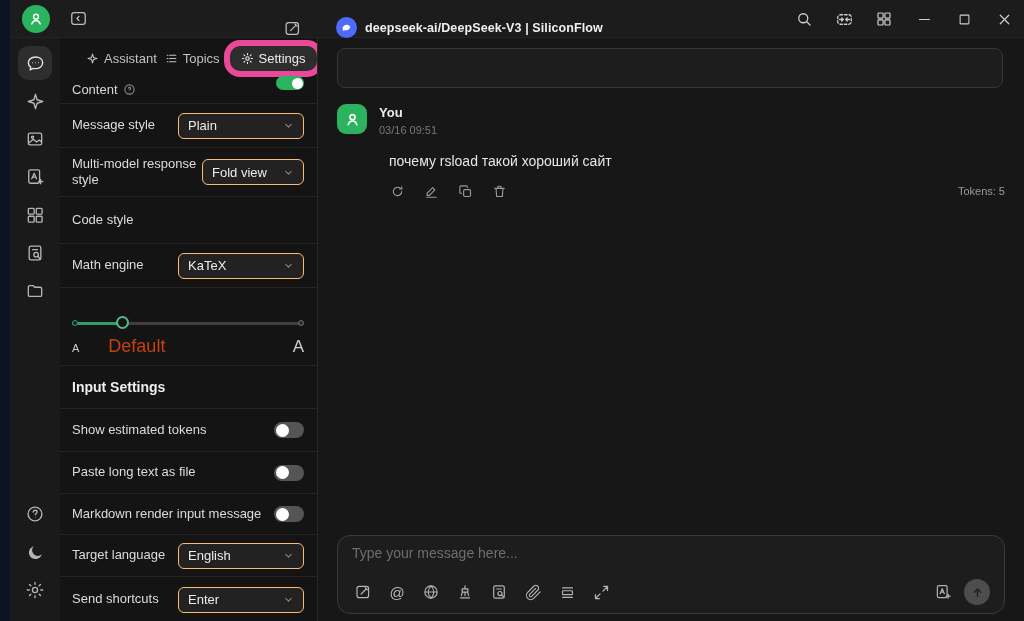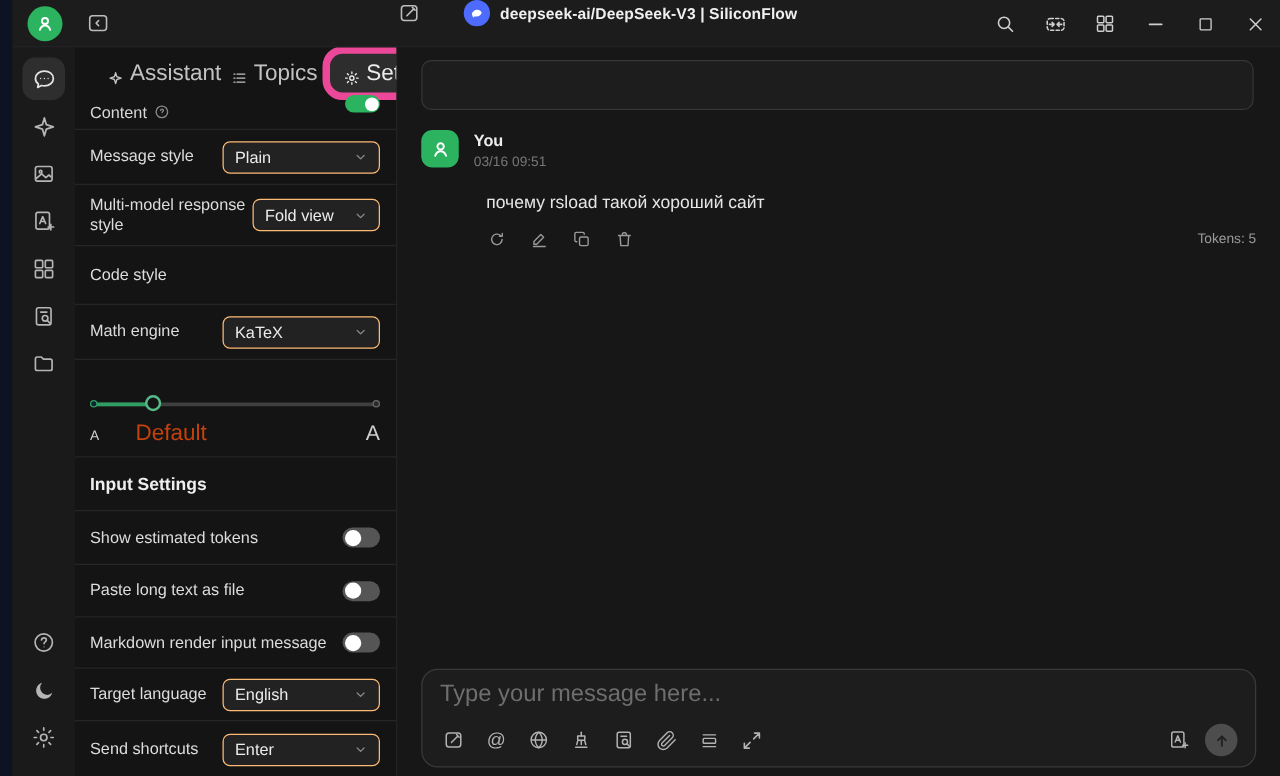--- a/index.html
+++ b/index.html
@@ -8,37 +8,37 @@
   .app { position:relative; width:1024px; height:621px; background:#171717; overflow:hidden; color:#ddd; }
 
   
   .edge-strip { position:absolute; left:0; top:0; width:10px; height:100%; background:#0c1322; }
 
   
   .titlebar { position:absolute; left:10px; top:0; right:0; height:38px; background:#1c1c1c; display:flex; align-items:center; border-bottom:1px solid #242424; }
   .tb-avatar { width:28px; height:28px; border-radius:50%; background:#2bb35f; margin-left:12px; display:flex; align-items:center; justify-content:center; color:#fff; flex:0 0 auto; }
   .tb-ic { width:20px; height:20px; color:#bdbdbd; display:flex; align-items:center; justify-content:center; }
   .tb-collapse { margin-left:18px; }
-  .tb-center { position:absolute; left:307px; top:0; height:38px; display:flex; align-items:flex-start; gap:10px; }
+  .tb-center { position:absolute; left:272px; top:0; height:38px; display:flex; align-items:flex-end; gap:10px; }
   .logo-circle { width:21px; height:21px; border-radius:50%; background:#4d6bfe; display:flex; align-items:center; justify-content:center; }
   .tb-title { font-size:12.5px; font-weight:bold; color:#f0f0f0; letter-spacing:.1px; }
   .tb-right { position:absolute; right:0; top:0; height:38px; display:flex; align-items:center; }
   .win-btn { width:40px; height:38px; display:flex; align-items:center; justify-content:center; color:#cfcfcf; }
 
   
   .sidebar { position:absolute; left:10px; top:38px; width:50px; bottom:0; background:#1a1a1a; display:flex; flex-direction:column; align-items:center; padding:8px 0 10px; }
   .side-item { width:34px; height:34px; margin-bottom:4px; border-radius:10px; display:flex; align-items:center; justify-content:center; color:#b5b5b5; }
   .side-item.active { background:#2e2e2e; color:#e3e3e3; }
   .side-spacer { flex:1; }
   .ic { display:block; }
 
   
   .panel { position:absolute; left:60px; top:38px; width:258px; bottom:0; background:#141414; border-right:1px solid #272727; overflow:hidden; }
   .tabs { height:40px; display:flex; align-items:center; justify-content:space-between; padding:0 18px 0 22px; }
-  .tab { display:flex; align-items:flex-end; gap:5px; font-size:18px; color:#c2c2c2; padding:6px 4px; border-radius:16px; }
+  .tab { display:flex; align-items:center; gap:5px; font-size:13px; color:#c2c2c2; padding:6px 4px; border-radius:16px; }
   .tab.active { background:#2d2d2e; border:6px solid #ec4899; padding:5px 11px; color:#ececec; }
   .rows { padding:0; }
   .row { display:flex; align-items:center; justify-content:space-between; padding:0 13px 0 12px; border-top:1px solid #252525; }
   .label { font-size:13px; color:#dcdcdc; line-height:1.25; }
   .content-row { height:25px; border-top:none; align-items:flex-end; padding-bottom:5px; }
   .content-label { display:flex; align-items:center; gap:5px; color:#d6d6d6; }
   .dd { display:flex; align-items:center; justify-content:space-between; background:#222; border:1px solid #fdba74; border-radius:6px; height:26px; padding:0 9px; color:#ececec; font-size:13px; }
   .toggle { width:30px; height:16px; border-radius:9px; background:#555; position:relative; flex:0 0 auto; }
   .toggle .knob { position:absolute; left:1.5px; top:1.5px; width:13px; height:13px; border-radius:50%; background:#fff; }
   .toggle.on { background:#2bb35f; width:28px; height:14px; }
@@ -66,21 +66,21 @@
   .msg-meta { margin-left:12px; }
   .msg-author { font-size:13px; font-weight:bold; color:#ededed; padding-top:1px; }
   .msg-time { font-size:11px; color:#777; margin-top:4px; }
   .msg-text { margin:17px 0 0 52px; font-size:14px; color:#e6e6e6; }
   .msg-foot { display:flex; align-items:center; margin:14px 0 0 52px; color:#9a9a9a; }
   .msg-act { width:16px; height:16px; margin-right:18px; display:flex; align-items:center; justify-content:center; }
   .msg-tokens { margin-left:auto; font-size:11px; color:#9a9a9a; }
 
   
   .composer { position:absolute; left:19px; right:19px; bottom:7px; height:79px; background:#1d1d1d; border:1px solid #3a3a3a; border-radius:13px; padding:9px 14px 8px; display:flex; flex-direction:column; }
-  .composer textarea { background:transparent; border:none; outline:none; resize:none; color:#e6e6e6; font-size:19px; font-family:"Liberation Sans",sans-serif; height:26px; width:100%; }
+  .composer textarea { background:transparent; border:none; outline:none; resize:none; color:#e6e6e6; font-size:14px; font-family:"Liberation Sans",sans-serif; height:26px; width:100%; }
   .composer textarea::placeholder { color:#6e6e6e; }
   .comp-toolbar { display:flex; align-items:center; margin-top:auto; color:#b3b3b3; }
   .comp-ic { width:22px; height:22px; margin-right:12px; display:flex; align-items:center; justify-content:center; border-radius:5px; }
   .mention { font-size:15px; line-height:1; color:#b3b3b3; }
   .comp-right { margin-left:auto; display:flex; align-items:center; gap:10px; }
   .send-btn { width:26px; height:26px; border-radius:50%; background:#4d4d4d; display:flex; align-items:center; justify-content:center; color:#222; }
 </style>
 </head>
 <body>
 

